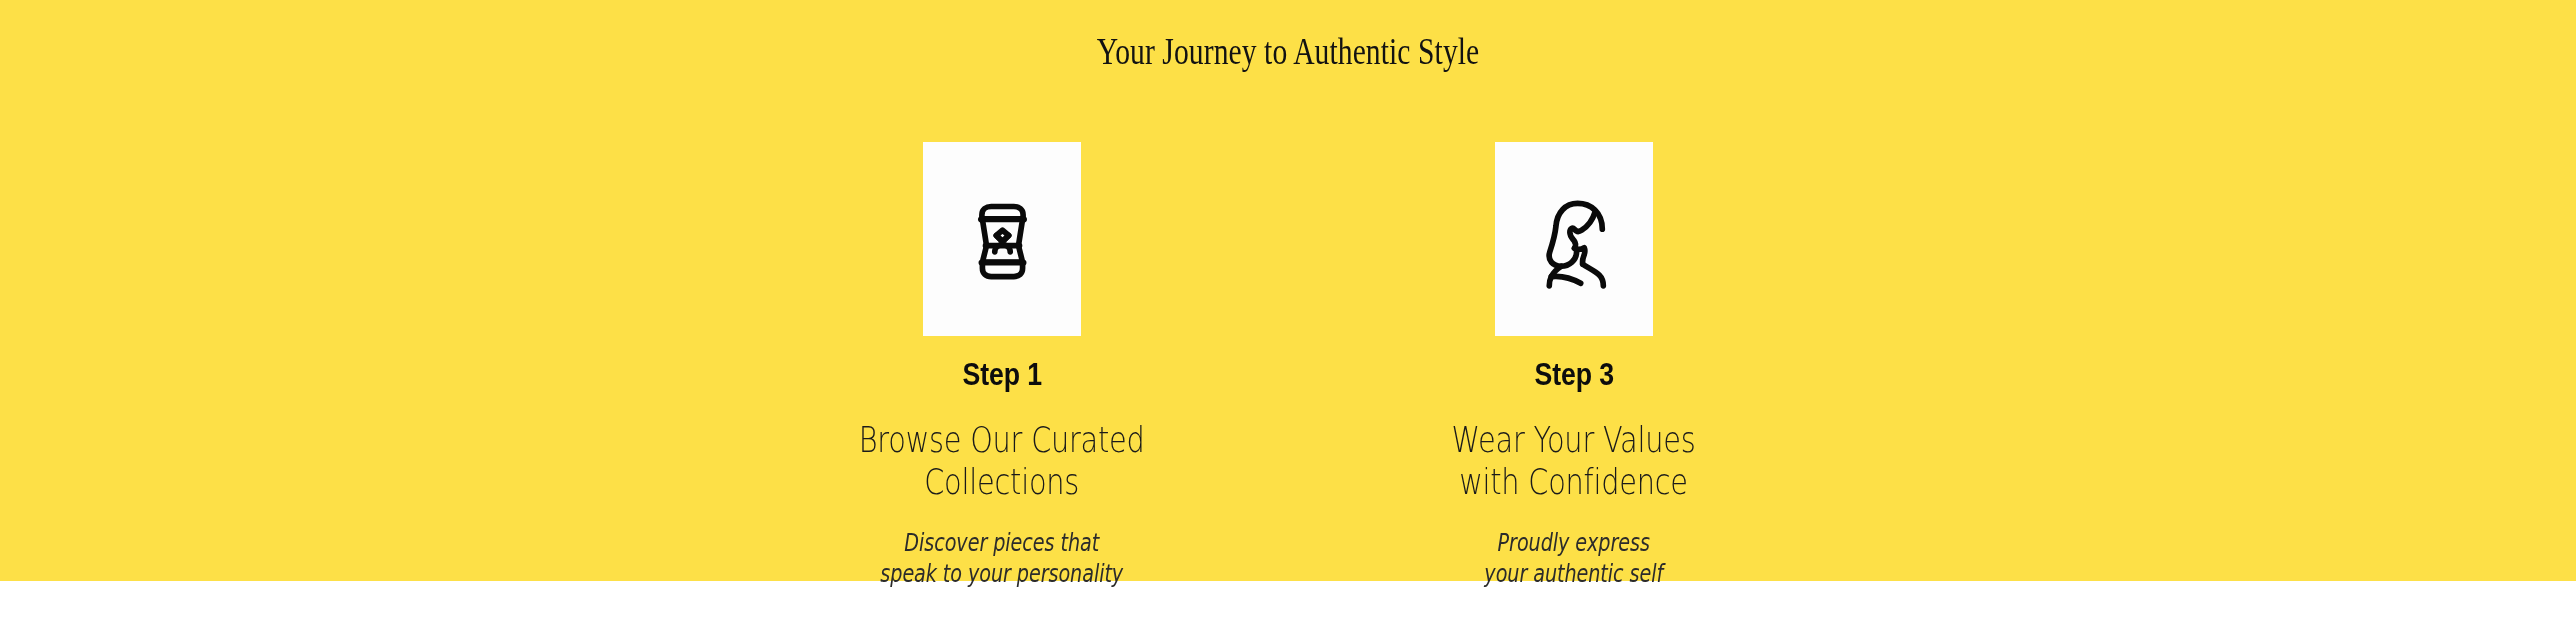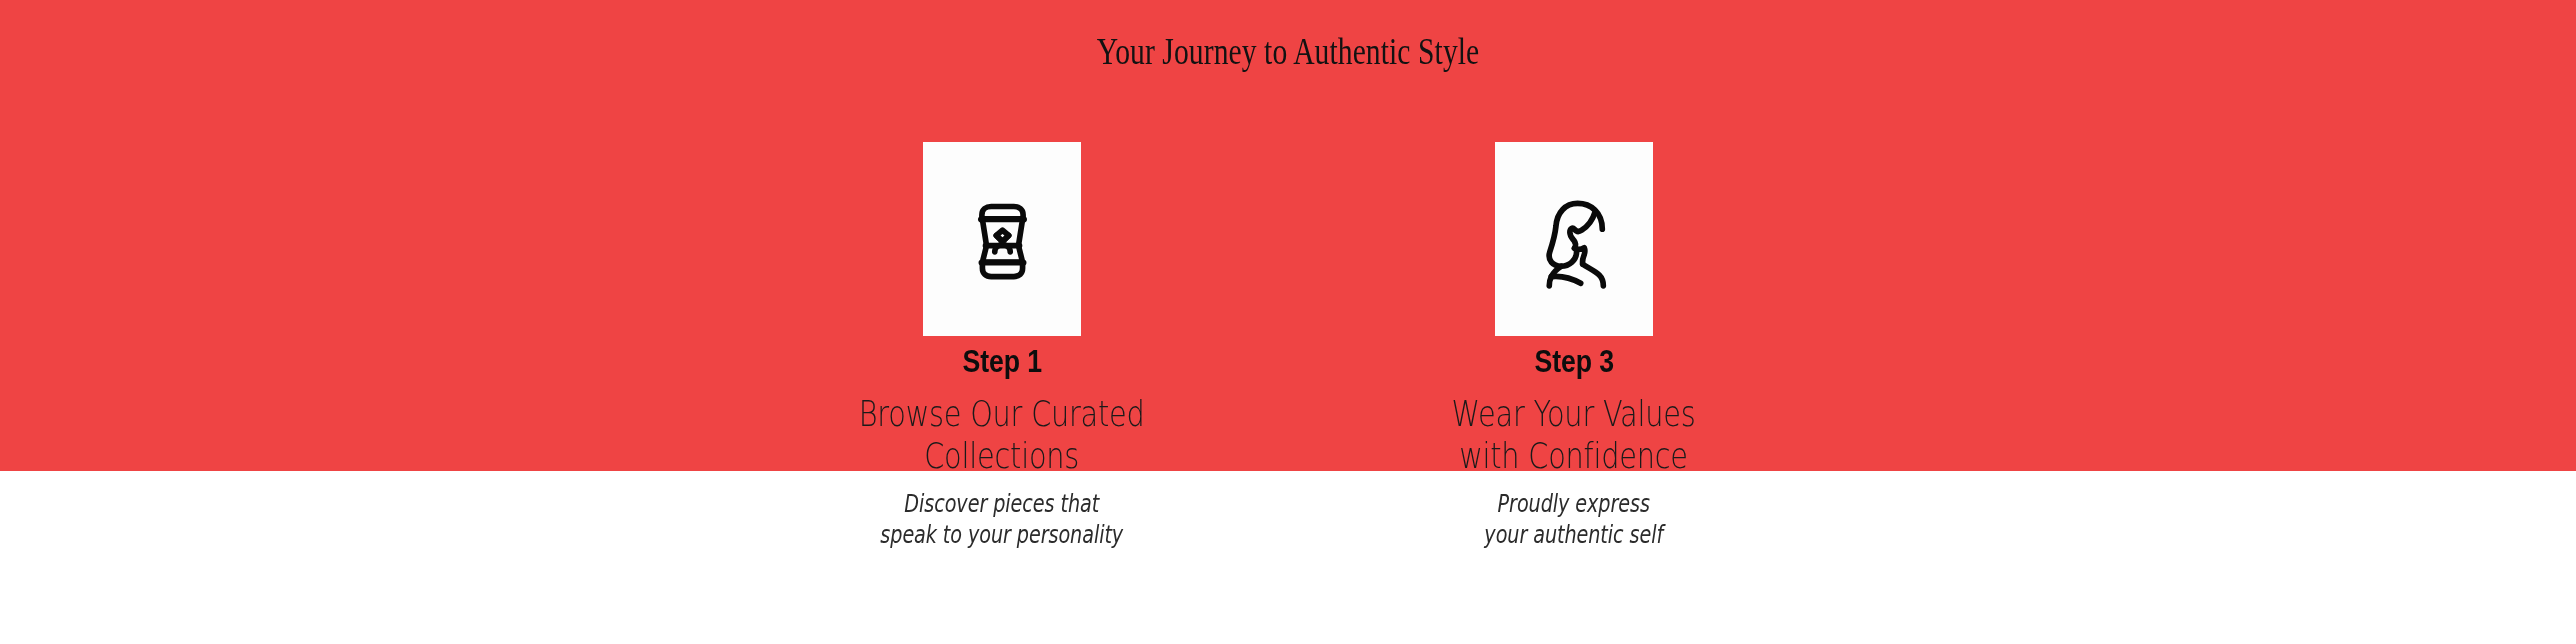--- a/index.html
+++ b/index.html
@@ -12,22 +12,22 @@
     height: 644px;
     overflow: hidden;
     font-family: "Liberation Sans", sans-serif;
     color: #111111;
     -webkit-font-smoothing: antialiased;
   }
 
   .page {
     position: relative;
     width: 2576px;
-    height: 471px;
-    background: #ef4444;
+    height: 581px;
+    background: #fde047;
   }
 
   
   .section-title {
     position: absolute;
     top: 30px;
     left: 0;
     width: 2576px;
     text-align: center;
     font-family: "Liberation Serif", "DejaVu Serif", serif;
@@ -50,20 +50,21 @@
     display: flex;
     justify-content: center;
     align-items: flex-start;
   }
 
   .step-col {
     width: 572px;
     display: flex;
     flex-direction: column;
     align-items: center;
+    gap: 13px;
   }
 
   .icon-frame {
     width: 158px;
     height: 194px;
     background: #fdfdfd;
     display: flex;
     align-items: center;
     justify-content: center;
     flex: none;

